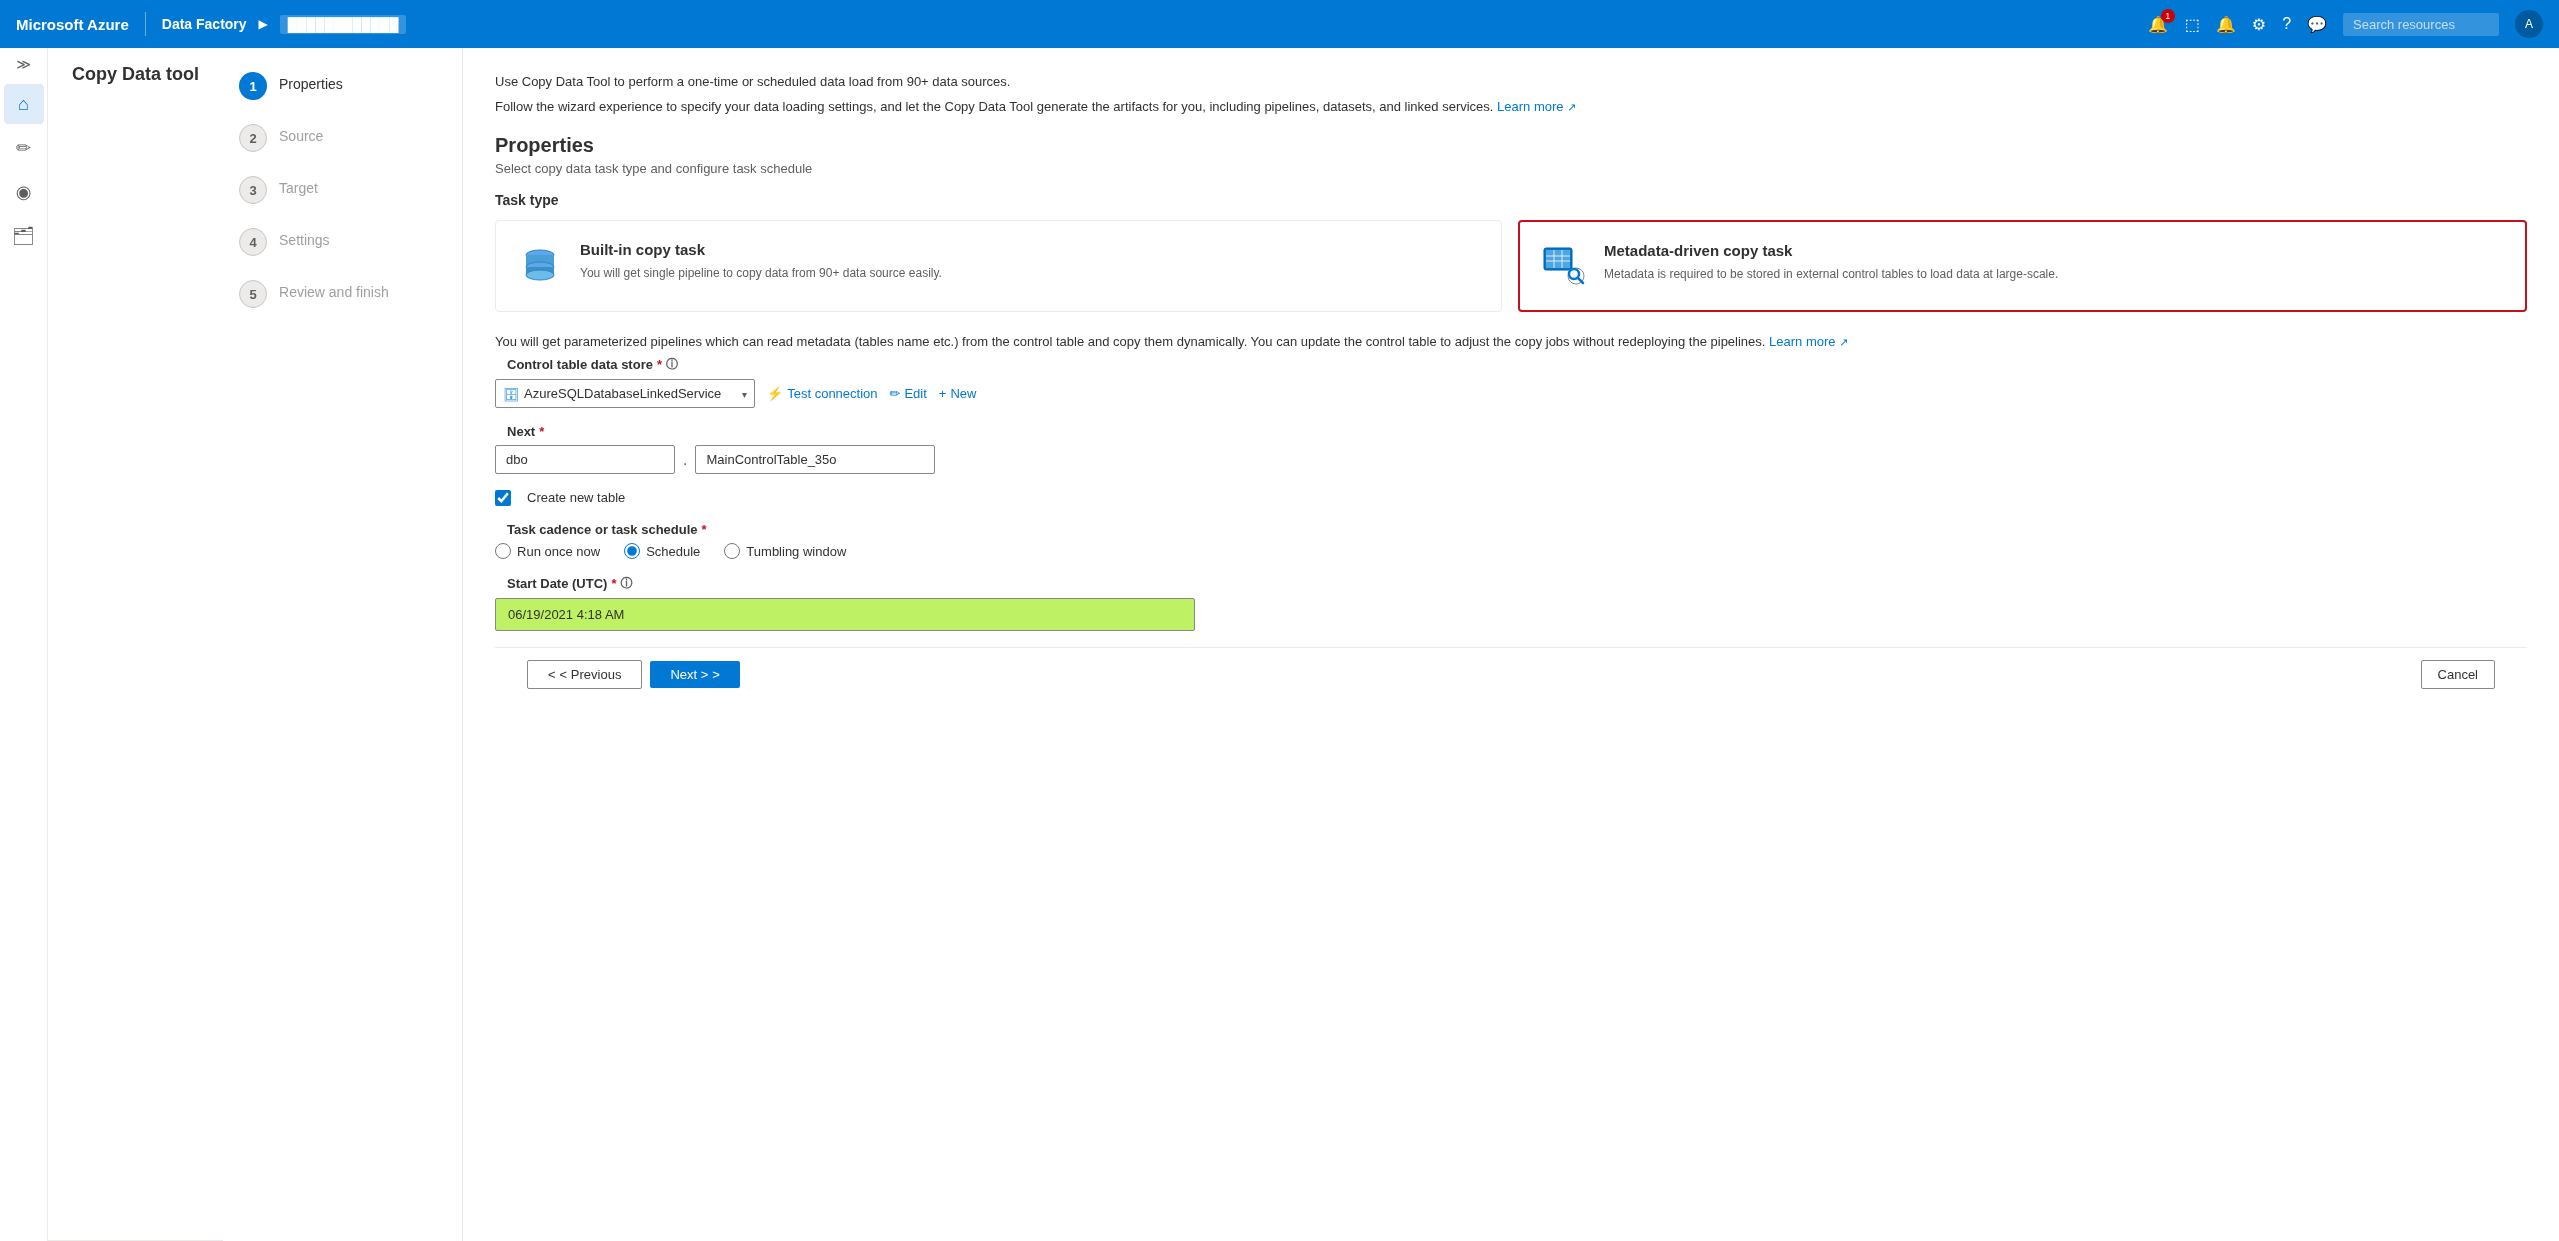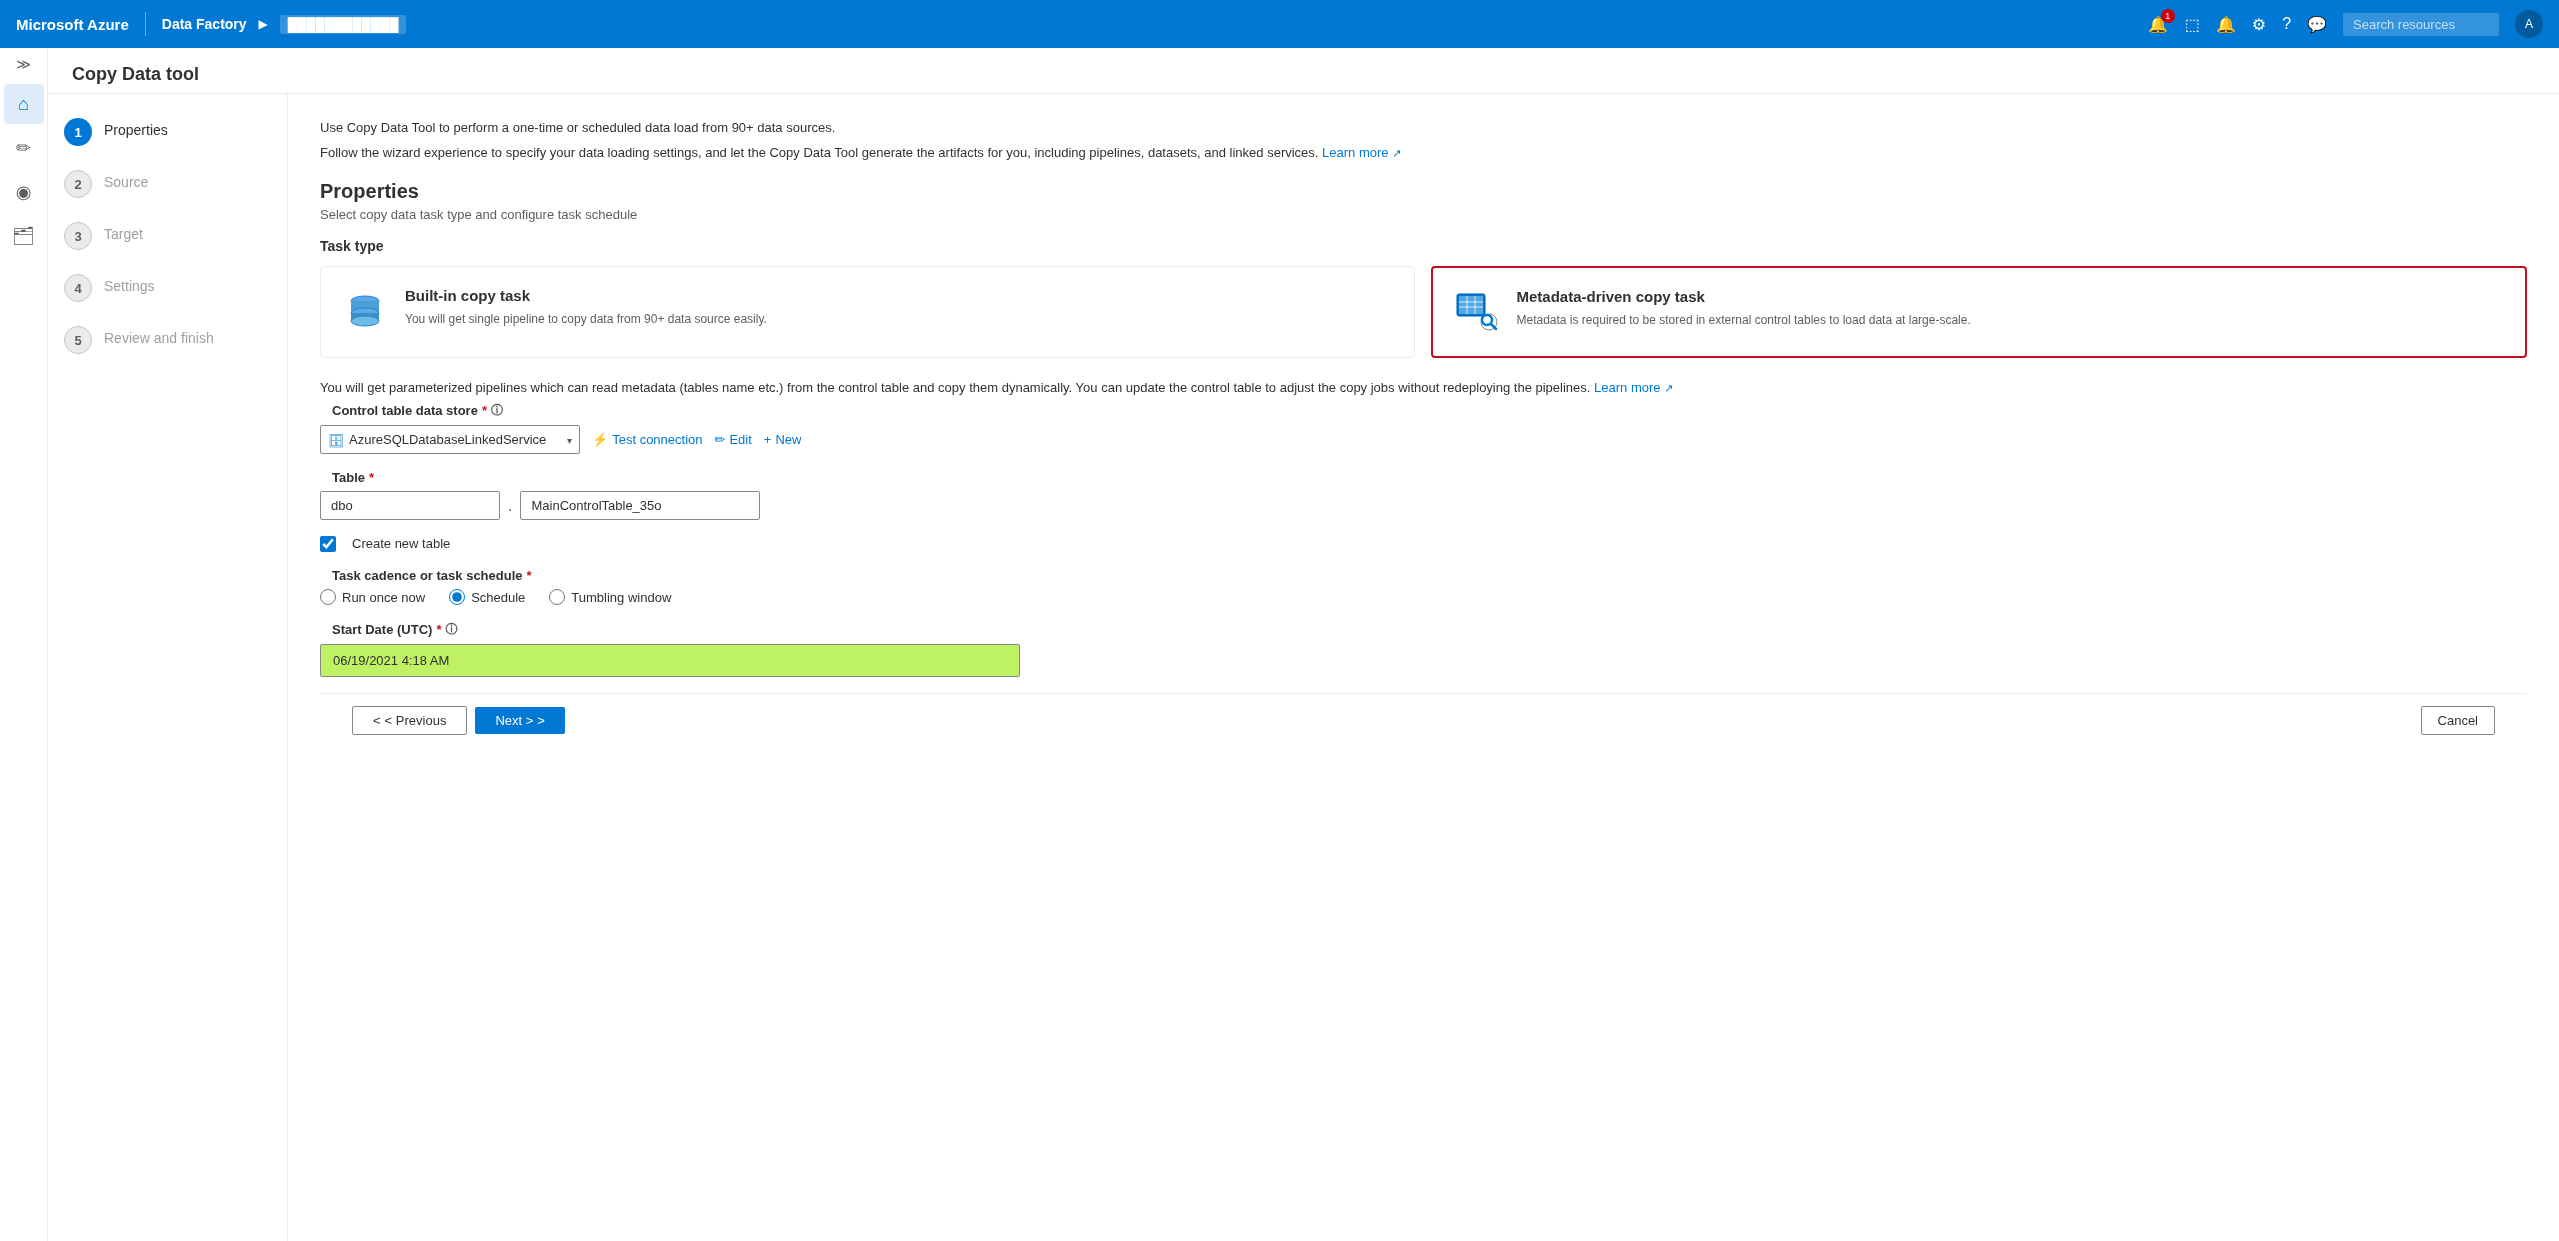--- a/index.html
+++ b/index.html
@@ -71,21 +71,21 @@
       overflow: hidden;
     }
 
     
     .page-content {
       flex: 1;
       background: #fff;
       overflow-y: auto;
       padding: 0;
       display: flex;
-      flex-direction: column;
+      flex-direction: row;
     }
 
     
     .page-header {
       padding: 16px 24px 8px;
       border-bottom: 1px solid #edebe9;
     }
     .page-title { font-size: 18px; font-weight: 600; color: #323130; }
 
     
@@ -457,21 +457,21 @@
             </a>
             <a href="#" class="action-link">
               <span>+</span>
               <span>New</span>
             </a>
           </div>
         </div>
 
         <div class="form-row">
           <div class="field-label">
-            <span>Table</span>
+            <span>Next</span>
             <span class="required">*</span>
           </div>
           <div class="table-row-inputs">
             <input type="text" class="text-input" style="width: 180px;" value="dbo">
             <span class="dot-separator">.</span>
             <input type="text" class="text-input" style="width: 240px;" value="MainControlTable_35o">
           </div>
         </div>
 
         <div class="checkbox-row">

